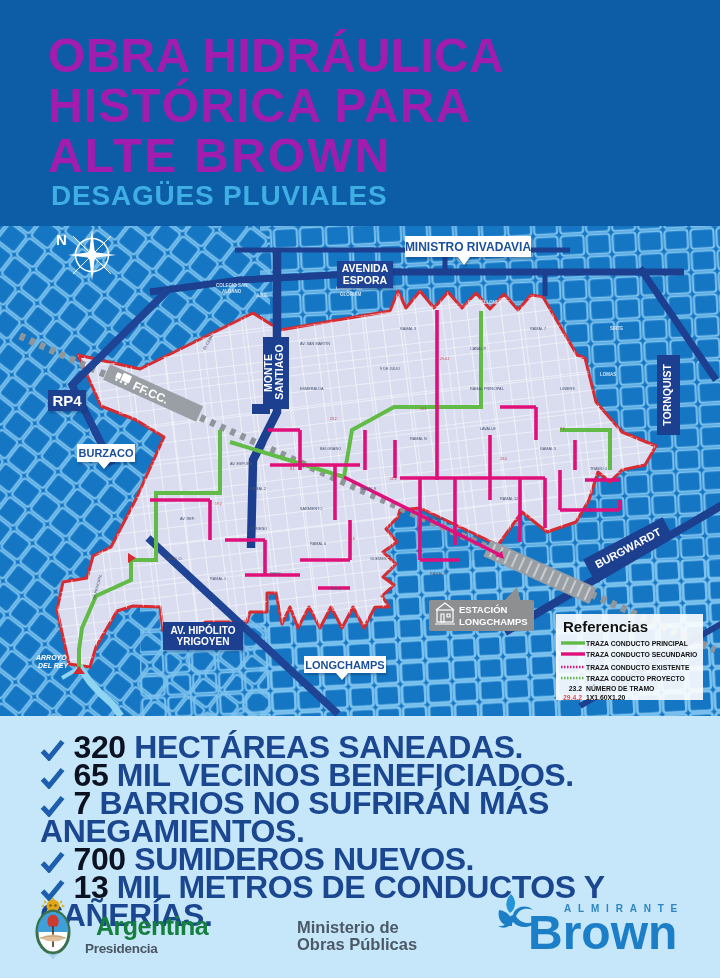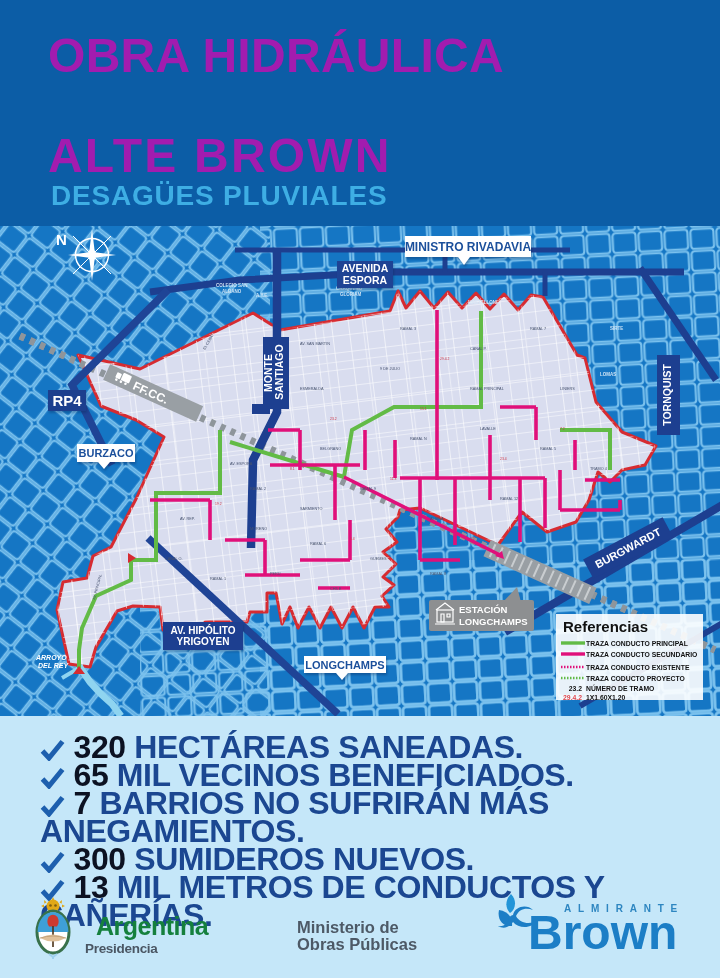--- a/index.html
+++ b/index.html
@@ -4,21 +4,21 @@
 <style>
   html,body{margin:0;padding:0;}
   body{width:720px;height:978px;position:relative;font-family:"Liberation Sans",sans-serif;overflow:hidden;background:#c5e7f9;}
   .abs{position:absolute;}
 </style>
 </head>
 <body>
 
 <div class="abs" style="left:0;top:0;width:720px;height:226px;background:#0c5da6;"></div>
 
-<div class="abs" style="left:48px;top:31px;width:660px;color:#a21caf;font-weight:bold;font-size:48px;line-height:50px;letter-spacing:0.8px;"><span style="letter-spacing:0.3px;">OBRA HIDRÁULICA</span><br><br><span style="letter-spacing:2.2px;">ALTE BROWN</span></div>
+<div class="abs" style="left:48px;top:31px;width:660px;color:#a21caf;font-weight:bold;font-size:48px;line-height:50px;letter-spacing:0.8px;"><span style="letter-spacing:0.3px;">OBRA HIDRÁULICA</span><br><span style="letter-spacing:1.1px;">HISTÓRICA PARA</span><br><span style="letter-spacing:2.2px;">ALTE BROWN</span></div>
 
 <div class="abs" style="left:51px;top:180px;color:#3eaee4;font-weight:bold;font-size:28px;letter-spacing:0.8px;">DESAGÜES PLUVIALES</div>
 
 <svg class="abs" style="left:0;top:226px;" width="720" height="490" viewBox="0 226 720 490">
   <defs>
     <pattern id="gridDiag" width="24" height="24" patternUnits="userSpaceOnUse" patternTransform="rotate(38)">
       <rect x="1.2" y="1.2" width="21.6" height="21.6" rx="3" fill="none" stroke="#7cc2ee" stroke-width="2"></rect>
     </pattern>
     <pattern id="gridAxis" width="26" height="22" patternUnits="userSpaceOnUse" patternTransform="rotate(-3)">
       <rect x="1.3" y="1.3" width="23" height="19.5" rx="3" fill="none" stroke="#7cc2ee" stroke-width="2.1"></rect>
@@ -280,21 +280,21 @@
   <div><svg width="25" height="22" style="vertical-align:-3px;">
         <path d="M2.5 12 L9 19 L22.5 2.5" stroke="#1d5fae" stroke-width="5" fill="none"></path>
       </svg> <span style="color:#0c1222">65</span> MIL VECINOS BENEFICIADOS.</div>
 
   <div><svg width="25" height="22" style="vertical-align:-3px;">
         <path d="M2.5 12 L9 19 L22.5 2.5" stroke="#1d5fae" stroke-width="5" fill="none"></path>
       </svg> <span style="color:#0c1222">7</span> BARRIOS NO SUFRIRÁN MÁS ANEGAMIENTOS.</div>
 
   <div><svg width="25" height="22" style="vertical-align:-3px;">
         <path d="M2.5 12 L9 19 L22.5 2.5" stroke="#1d5fae" stroke-width="5" fill="none"></path>
-      </svg> <span style="color:#0c1222">300</span> SUMIDEROS NUEVOS.</div>
+      </svg> <span style="color:#0c1222">700</span> SUMIDEROS NUEVOS.</div>
 
   <div><svg width="25" height="22" style="vertical-align:-3px;">
         <path d="M2.5 12 L9 19 L22.5 2.5" stroke="#1d5fae" stroke-width="5" fill="none"></path>
       </svg> <span style="color:#0c1222">13</span> MIL METROS DE CONDUCTOS Y CAÑERÍAS.</div>
 </div>
 
 <svg class="abs" style="left:33px;top:897px;" width="40" height="62" viewBox="0 0 40 62">
 
   <g fill="#e0a816">
     <circle cx="20" cy="9" r="6.5"></circle>

